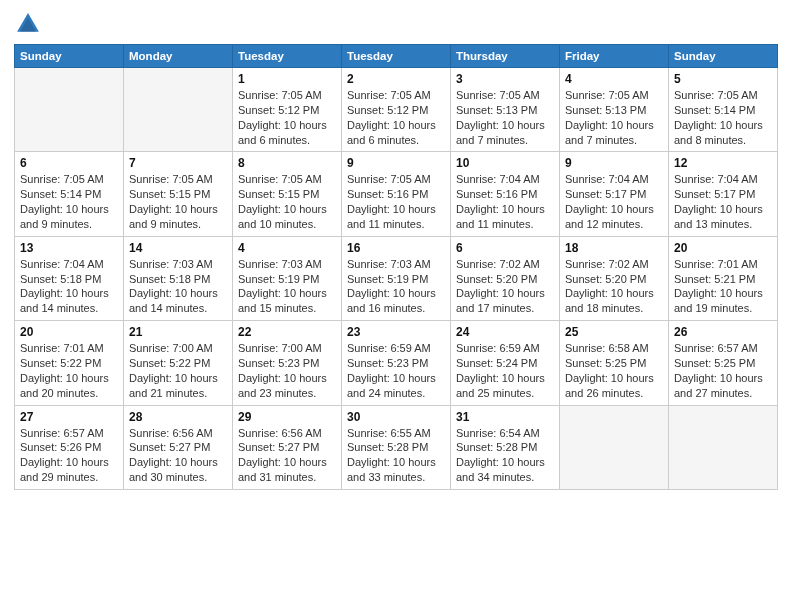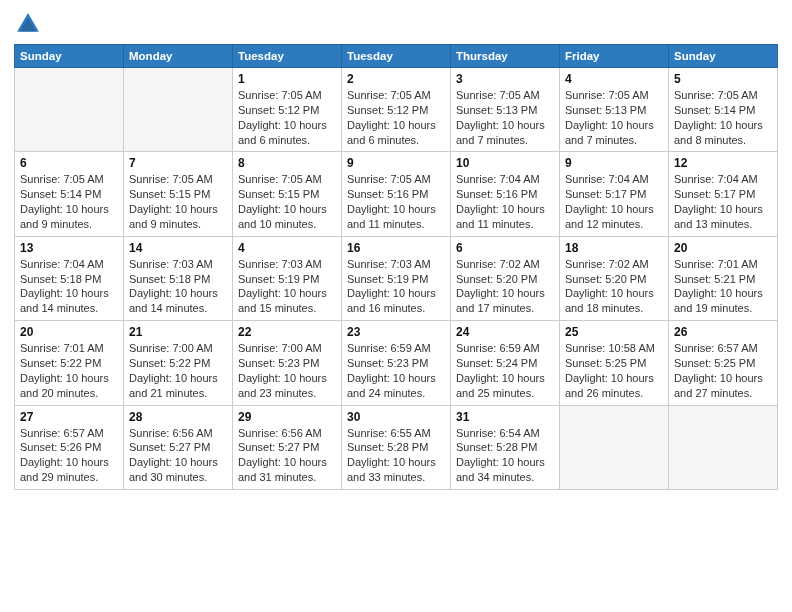--- a/index.html
+++ b/index.html
@@ -306,21 +306,21 @@
           </td>
           <td>
             <span class="day-num">24</span>
             <div class="day-info" style="white-space: pre-line;">Sunrise: 6:59 AM
 Sunset: 5:24 PM
 Daylight: 10 hours
 and 25 minutes.</div>
           </td>
           <td>
             <span class="day-num">25</span>
-            <div class="day-info" style="white-space: pre-line;">Sunrise: 10:58 AM
+            <div class="day-info" style="white-space: pre-line;">Sunrise: 6:58 AM
 Sunset: 5:25 PM
 Daylight: 10 hours
 and 26 minutes.</div>
           </td>
           <td>
             <span class="day-num">26</span>
             <div class="day-info" style="white-space: pre-line;">Sunrise: 6:57 AM
 Sunset: 5:25 PM
 Daylight: 10 hours
 and 27 minutes.</div>

